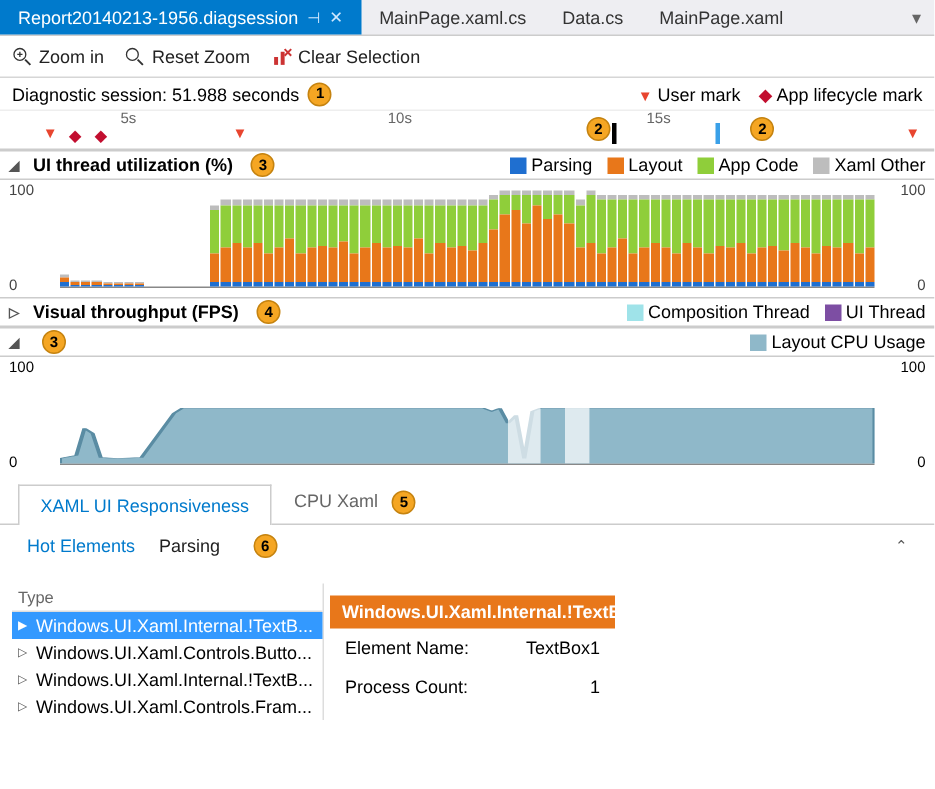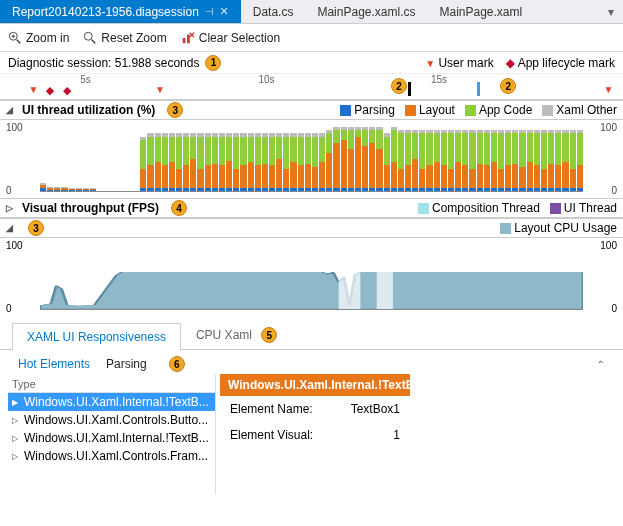--- a/index.html
+++ b/index.html
@@ -41,21 +41,21 @@
 .cpuchart{position:relative;height:78px;background:#fff;}
 .cpuchart .area{position:absolute;left:40px;right:40px;top:4px;bottom:6px;border-bottom:1px solid #888;}
 .cpuchart svg{width:100%;height:100%;}
 .bottom-tabs{display:flex;gap:0;border-bottom:1px solid #ccc;margin-top:4px;padding:0 12px;height:30px;align-items:flex-end;}
 .btab{padding:6px 14px;color:#666;border:1px solid transparent;border-bottom:none;}
 .btab.active{color:#007acc;border-color:#ccc;background:#fff;position:relative;top:1px;}
 .subtabs{display:flex;gap:16px;padding:6px 18px 2px 18px;align-items:center;}
 .stab{color:#1e1e1e;font-size:12px;}
 .stab.active{color:#007acc;}
 .caret-up{margin-left:auto;color:#555;font-size:10px;}
-.details{display:flex;padding:0 8px;gap:4px;height:120px;}
+.details{display:flex;padding:0 8px;gap:4px;height:120px;align-items:center;}
 .tree{width:208px;border-right:1px solid #ddd;padding-top:2px;}
 .tree .thdr{font-weight:normal;color:#666;padding:2px 4px;border-bottom:1px solid #ddd;font-size:11px;}
 .trow{display:flex;align-items:center;gap:4px;padding:2px 4px;font-size:11px;white-space:nowrap;overflow:hidden;}
 .trow.sel{background:#3399ff;color:#fff;}
 .trow .exp{font-size:8px;color:#555;width:8px;}
 .trow.sel .exp{color:#fff;}
 .bars{flex:1;position:relative;}
 .bars .rule{position:absolute;left:0;right:120px;top:0;height:18px;border-bottom:1px solid #ccc;}
 .bars .rlbl{position:absolute;font-size:10px;color:#666;top:1px;}
 .bars .rtick{position:absolute;width:1px;top:10px;height:8px;background:#999;}
@@ -68,24 +68,24 @@
 </head>
 <body>
 
 <div class="tabbar">
   <div class="tab active">
     <span>Report20140213-1956.diagsession</span>
     <span class="pin">⊣</span>
     <span class="close">✕</span>
   </div>
   <div class="tab">
-      <span>Data.cs</span>
+      <span>MainPage.xaml.cs</span>
     </div>
   <div class="tab">
-      <span>MainPage.xaml.cs</span>
+      <span>Data.cs</span>
     </div>
   <div class="tab">
       <span>MainPage.xaml</span>
     </div>
   <div class="tabspacer"></div>
   <div class="tabmenu">▾</div>
 </div>
 
 <div class="toolbar">
   <div class="tbtn">
@@ -640,17 +640,17 @@
         <span>Windows.UI.Xaml.Controls.Fram...</span>
       </div>
   </div>
   <div class="panel">
     <div class="phdr">Windows.UI.Xaml.Internal.!TextB</div>
     <div class="prow">
         <span>Element Name:</span>
         <span>TextBox1</span>
       </div>
     <div class="prow">
-        <span>Element Visual:</span>
+        <span>Process Count:</span>
         <span>1</span>
       </div>
   </div>
 </div>
 
 </body></html>

